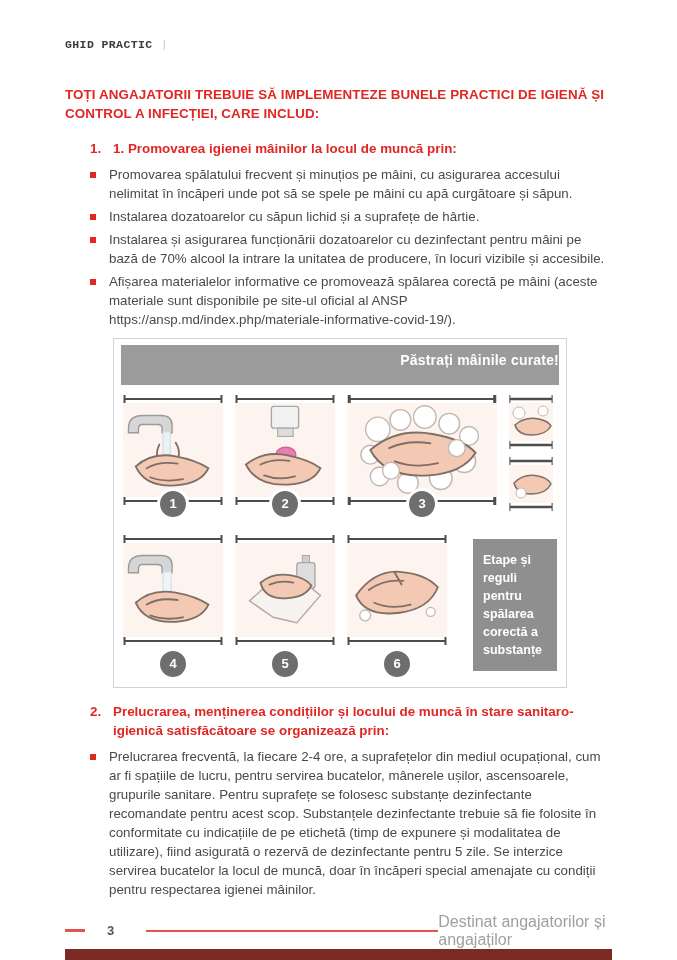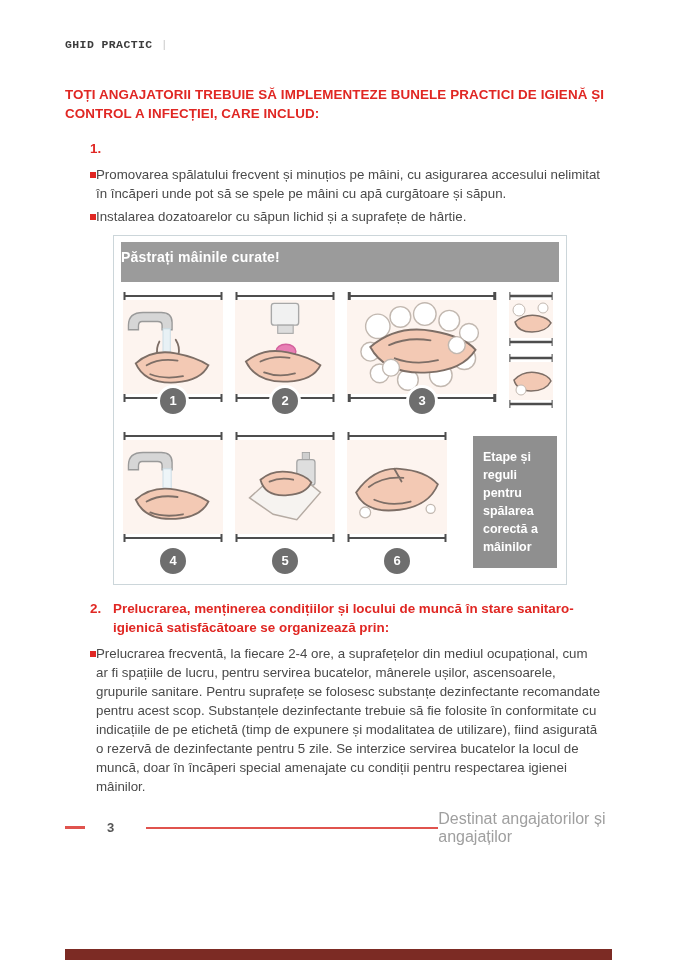--- a/index.html
+++ b/index.html
@@ -23,31 +23,31 @@
   .intro{
     margin:34px 0 16px 0;
     font-size:13.4px;line-height:19px;font-weight:bold;
     color:#e02723;letter-spacing:.1px;
   }
   
   .sec-head{display:flex;gap:9px;margin:14px 0 0 25px;}
   .sec-num{font-weight:bold;color:#e02723;font-size:13.4px;line-height:19.5px;flex:0 0 14px;}
   .sec-title{margin:0;font-size:13.4px;line-height:19.5px;font-weight:bold;color:#e02723;max-width:498px;}
   .bullets{list-style:none;margin:6px 0 0 0;padding:0 0 0 25px;}
-  .bullets li{display:flex;margin-bottom:4px;}
+  .bullets li{display:flex;gap:13px;margin-bottom:4px;}
   .sq{flex:0 0 6px;width:6px;height:6px;background:#e02723;margin-top:7px;}
   .bullets p{margin:0;font-size:13.3px;line-height:19px;color:#4a4a4a;max-width:505px;}
   
   .handwash-card{
     margin:9px 0 0 48px;width:454px;box-sizing:border-box;
     border:1px solid #ccd6da;background:#fff;padding:6px 7px 10px 7px;
   }
   .banner{
     height:40px;background:#9b9b9b;color:#fff;font-weight:bold;
-    font-size:14px;line-height:30px;text-align:left;letter-spacing:.2px;
+    font-size:14px;line-height:30px;text-align:right;letter-spacing:.2px;
   }
   .fig-row{display:flex;gap:12px;padding:10px 2px 14px 2px;}
   .fig-row.second{padding-bottom:6px;}
   .tile{position:relative;display:flex;flex-direction:column;}
   .t-sm{width:100px;}
   .t-md{width:100px;}
   .t-lg{width:150px;}
   .bracket{width:100%;height:8px;display:block;}
   .art{height:94px;background:#fdf4ef;display:flex;align-items:center;justify-content:center;overflow:hidden;}
   .art svg{width:100%;height:100%;}
@@ -83,29 +83,38 @@
   <header class="doc-header">
     <span class="brand">GHID PRACTIC</span>
     <span class="hsep">|</span>
   </header>
 
   <h1 class="intro">TOȚI ANGAJATORII TREBUIE SĂ IMPLEMENTEZE BUNELE PRACTICI DE IGIENĂ ȘI CONTROL A INFECȚIEI, CARE INCLUD:</h1>
 
   <section>
     <div class="sec-head">
       <span class="sec-num">1.</span>
+      <h2 class="sec-title">1. Promovarea igienei mâinilor la locul de muncă prin:</h2>
     </div>
     <ul class="bullets">
       <li>
         <span class="sq"></span>
         <p>Promovarea spălatului frecvent și minuțios pe mâini, cu asigurarea accesului nelimitat în încăperi unde pot să se spele pe mâini cu apă curgătoare și săpun.</p>
       </li>
       <li>
         <span class="sq"></span>
         <p>Instalarea dozatoarelor cu săpun lichid și a suprafețe de hârtie.</p>
+      </li>
+      <li>
+        <span class="sq"></span>
+        <p>Instalarea și asigurarea funcționării dozatoarelor cu dezinfectant pentru mâini pe bază de 70% alcool la intrare la unitatea de producere, în locuri vizibile și accesibile.</p>
+      </li>
+      <li>
+        <span class="sq"></span>
+        <p>Afișarea materialelor informative ce promovează spălarea corectă pe mâini (aceste materiale sunt disponibile pe site-ul oficial al ANSP https://ansp.md/index.php/materiale-informative-covid-19/).</p>
       </li>
     </ul>
   </section>
 
   <figure class="handwash-card">
     <div class="banner">Păstrați mâinile curate!</div>
 
     <div class="fig-row">
 
       <div class="tile t-sm">
@@ -261,21 +270,21 @@
             <circle cx="20" cy="78" r="6" fill="#fff" stroke="#c2b8b0" stroke-width="1.4"></circle>
             <circle cx="92" cy="74" r="5" fill="#fff" stroke="#c2b8b0" stroke-width="1.4"></circle>
           </svg>
         </div>
         <svg class="bracket" viewBox="0 0 100 8" preserveAspectRatio="none">
             <path d="M1.5 0 V8 M1.5 4 H98.5 M98.5 0 V8" stroke="#4d4d4d" stroke-width="2" fill="none"></path>
           </svg>
         <div class="badge">6</div>
       </div>
 
-      <div class="caption-box">Etape și reguli pentru spălarea corectă a mâinilor</div>
+      <div class="caption-box">Etape și reguli pentru spălarea corectă a substanțe</div>
     </div>
   </figure>
 
   <section>
     <div class="sec-head">
       <span class="sec-num">2.</span>
       <h2 class="sec-title">Prelucrarea, menținerea condițiilor și locului de muncă în stare sanitaro-igienică satisfăcătoare se organizează prin:</h2>
     </div>
     <ul class="bullets">
       <li>

